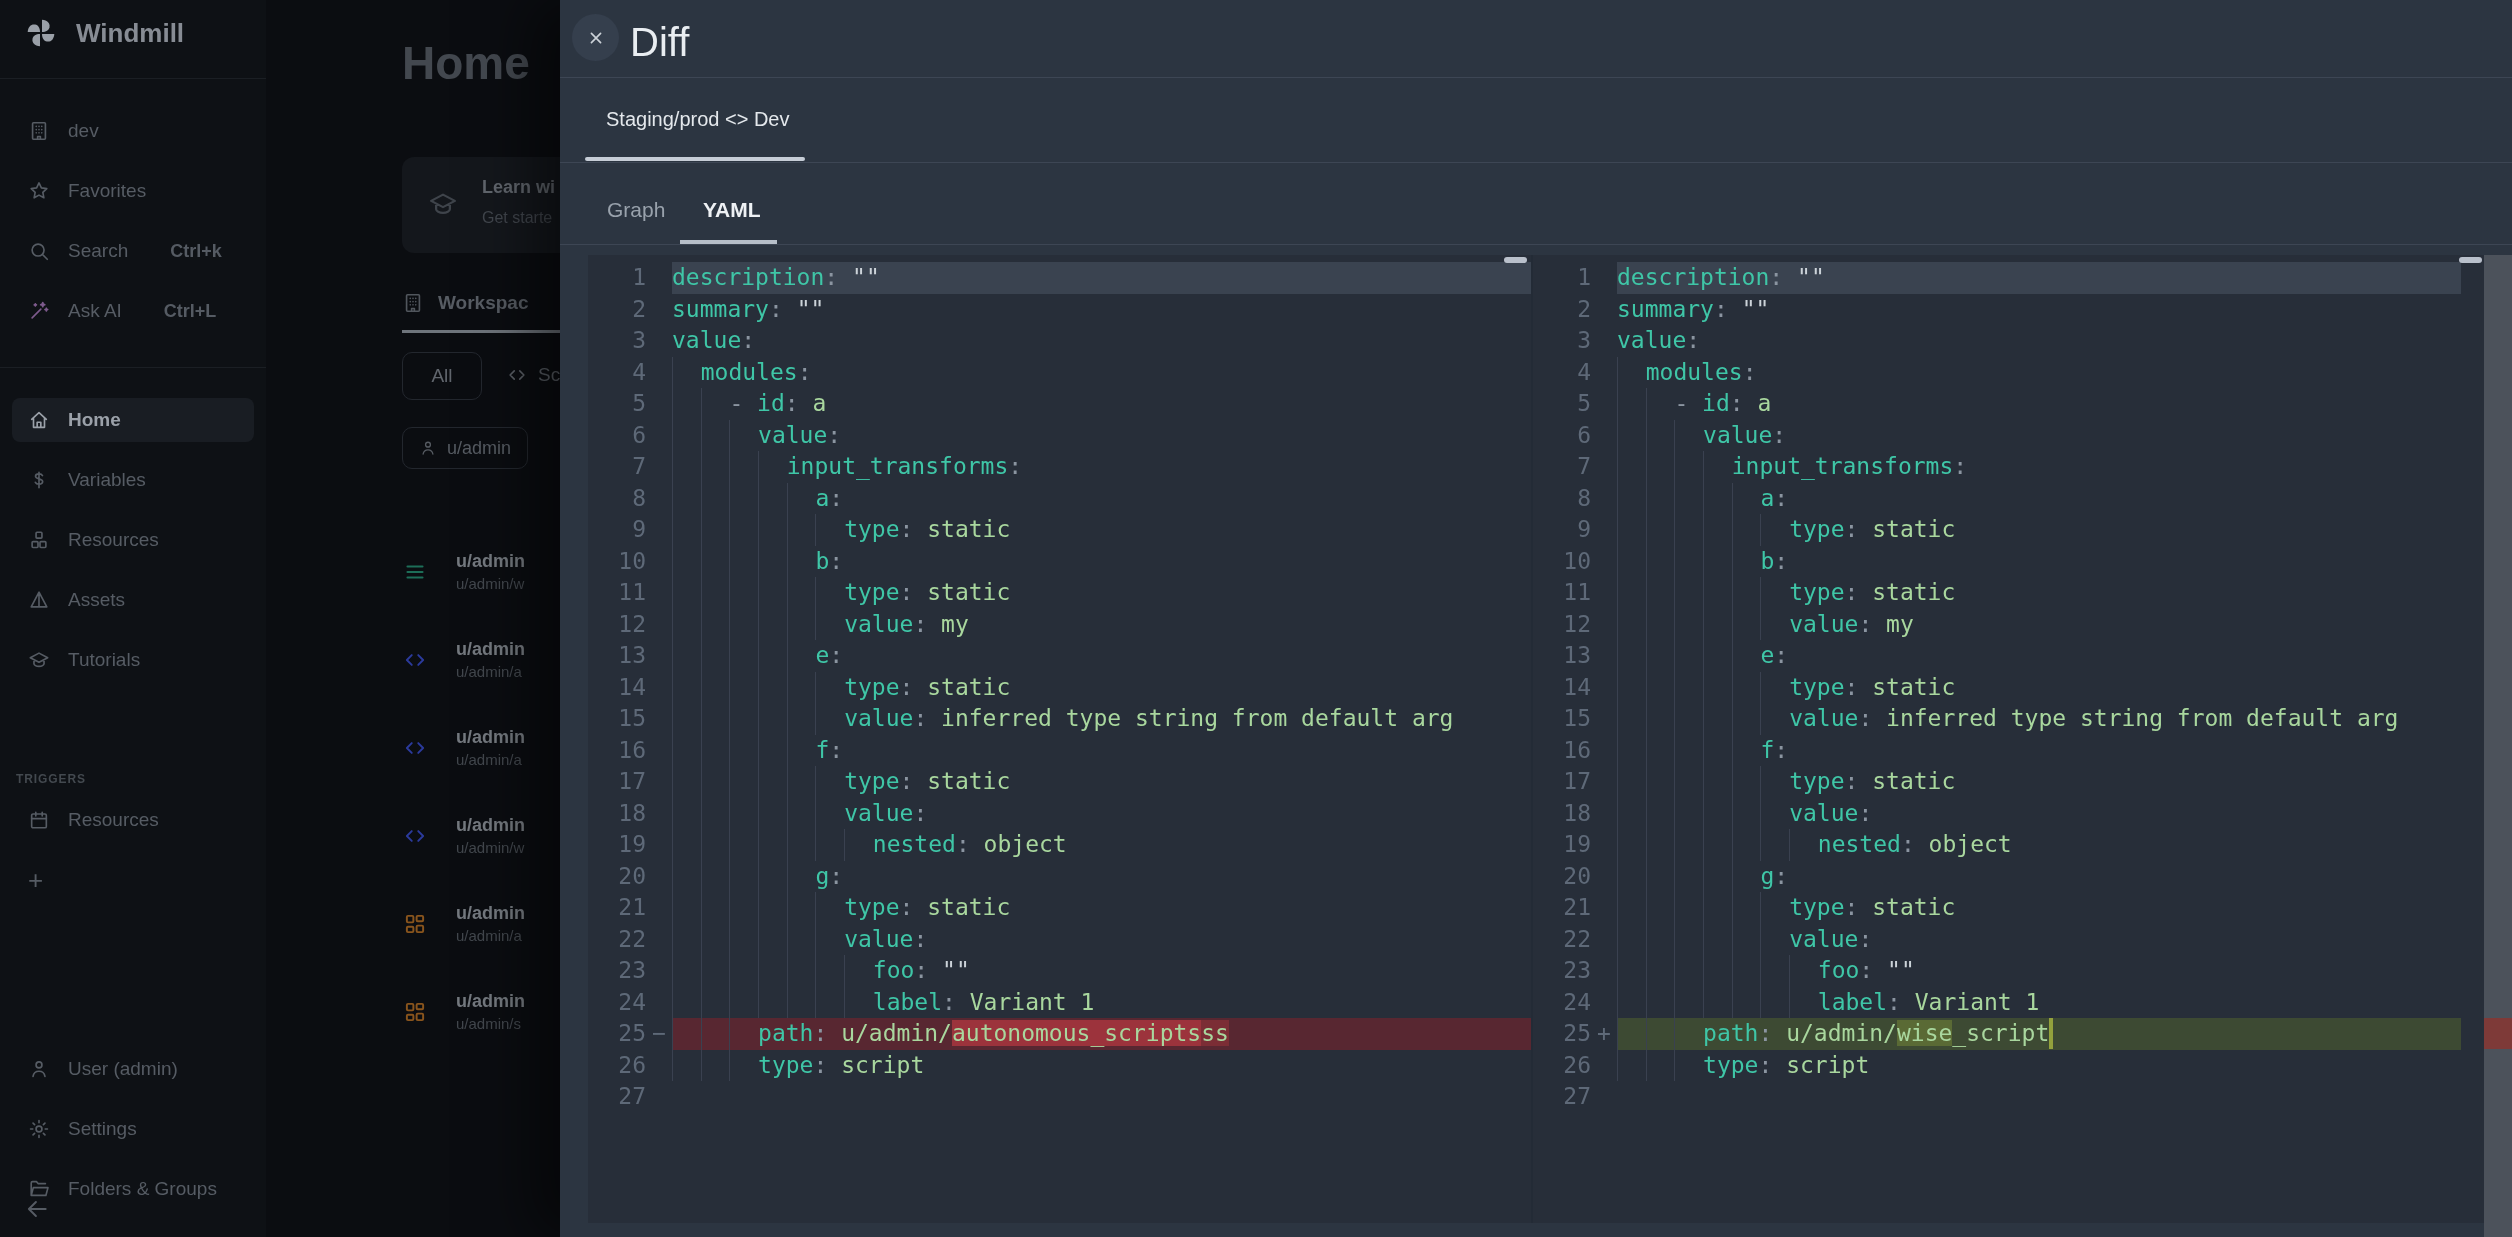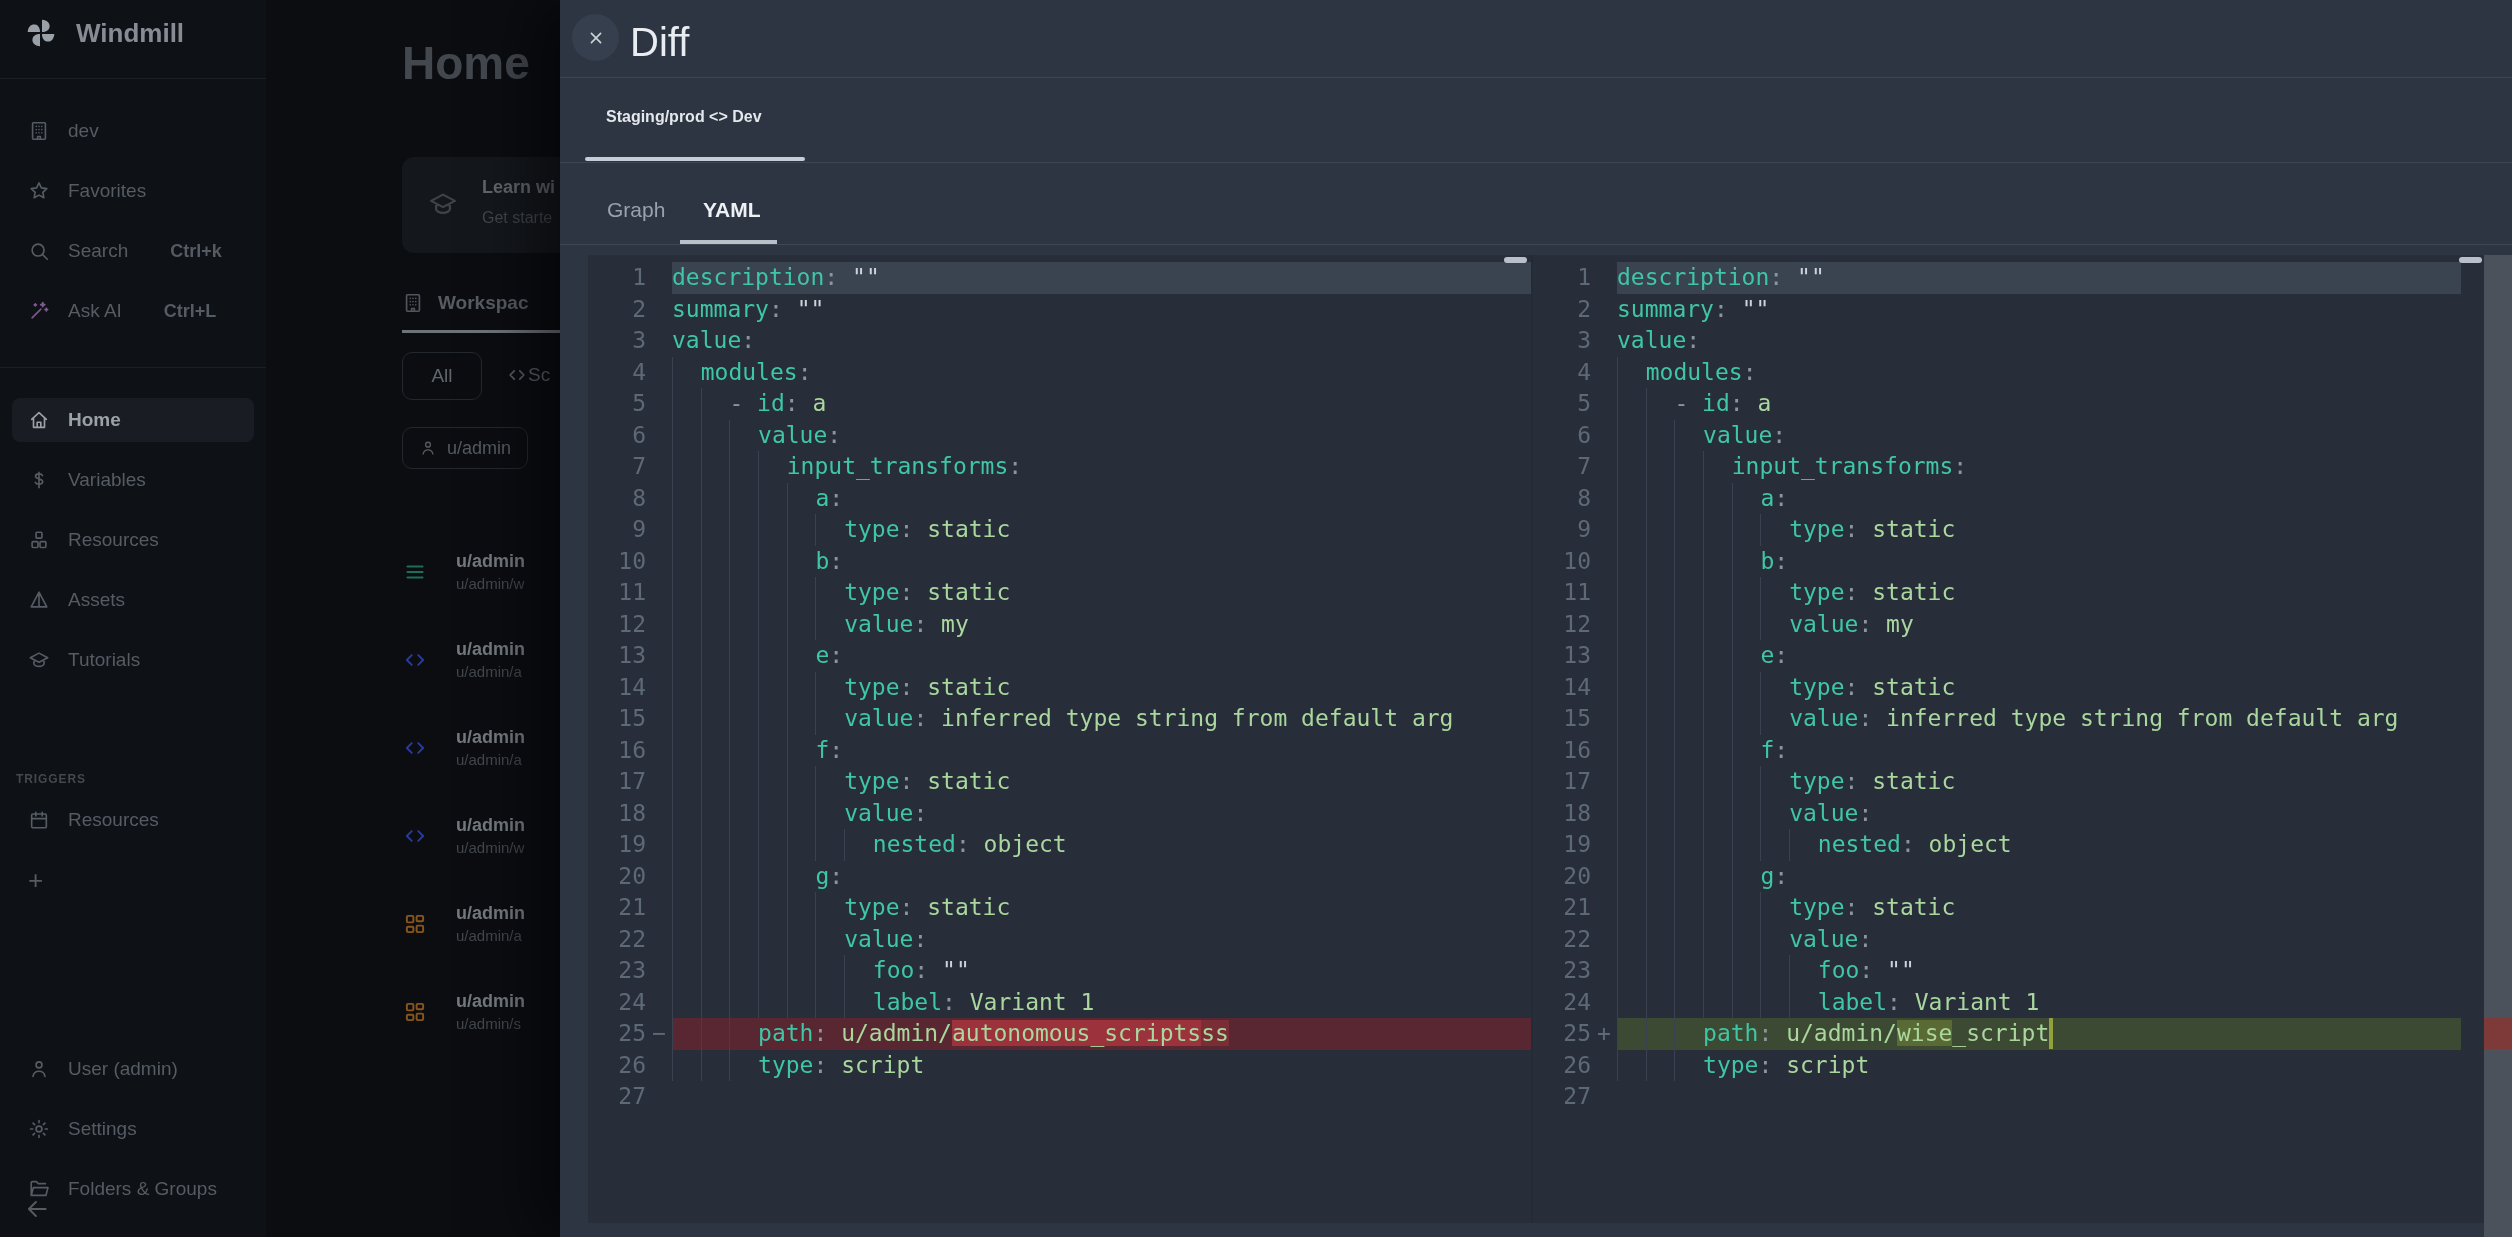--- a/index.html
+++ b/index.html
@@ -31,41 +31,41 @@
   .learn-card{position:absolute;left:136px;top:157px;width:420px;height:96px;background:#14171c;border-radius:12px}
   .learn-card .ic{position:absolute;left:26px;top:32px;width:30px;height:30px;color:#3f444b}
   .learn-title{position:absolute;left:80px;top:20px;font-size:18px;font-weight:700;color:#61666d}
   .learn-sub{position:absolute;left:80px;top:52px;font-size:16px;color:#41464d}
   .ws-tab{position:absolute;left:136px;top:292px;display:flex;align-items:center;gap:14px;
           color:#575c63;font-weight:700;font-size:19px}
   .ws-tab .ic{color:#51565d}
   .ws-underline{position:absolute;left:136px;top:330px;width:158px;height:3px;background:#6e747b}
   .pill-all{position:absolute;left:136px;top:352px;width:78px;height:46px;border:1px solid #23272e;
             border-radius:10px;color:#61666d;font-size:19px;display:flex;align-items:center;justify-content:center}
-  .script-filter{position:absolute;left:240px;top:352px;height:46px;display:flex;align-items:center;
+  .script-filter{position:absolute;left:240px;top:352px;height:46px;display:flex;align-items:center;gap:10px;
                  color:#5a5f66;font-size:19px}
   .owner-chip{position:absolute;left:136px;top:427px;height:40px;border:1px solid #23272e;border-radius:10px;
               display:flex;align-items:center;gap:10px;padding:0 16px;color:#565b62;font-size:18px}
   .owner-chip .ic{width:18px;height:18px}
   .hrows{position:absolute;left:136px;top:528px;width:420px}
   .hrow{height:88px;display:flex;align-items:center;gap:28px}
   .hrow .ic{width:26px;height:26px}
   .hrow .tt{font-size:18px;font-weight:700;color:#74797f;line-height:1.3}
   .hrow .st{font-size:15px;color:#42474d;line-height:1.4}
   .ic.c-flow{color:var(--flow-icon)} .ic.c-code{color:var(--code-icon)} .ic.c-app{color:var(--app-icon)}
 
   
   .drawer{position:absolute;left:560px;top:0;width:1952px;height:1237px;background:var(--panel-bg);
           box-shadow:-28px 0 56px rgba(0,0,0,.5)}
   .d-close{position:absolute;left:12px;top:14px;width:47px;height:47px;border-radius:50%;background:#353f4d;
            color:#ccd2d8;display:flex;align-items:center;justify-content:center}
   .d-close .ic{width:20px;height:20px}
   .d-title{position:absolute;left:70px;top:20px;font-size:40px;font-weight:400;color:#e9edf1}
   .hdiv{position:absolute;left:0;width:100%;height:1px;background:var(--divider)}
-  .env-tab{position:absolute;left:46px;top:108px;font-size:16px;font-weight:700;color:#e4e8ec}
+  .env-tab{position:absolute;left:46px;top:108px;font-size:20px;font-weight:400;color:#e4e8ec}
   .env-underline{position:absolute;left:25px;top:157px;width:220px;height:4px;background:#c6cdd6;border-radius:2px}
   .vtab-graph{position:absolute;left:47px;top:198px;font-size:21px;color:#99a2ac}
   .vtab-yaml{position:absolute;left:143px;top:198px;font-size:21px;font-weight:700;color:#eef1f4}
   .yaml-underline{position:absolute;left:120px;top:240px;width:97px;height:4px;background:#b7bfc9}
 
   .editor{position:absolute;left:28px;top:255px;width:1896px;height:968px;display:flex}
   .pane{position:relative;background:var(--code-bg);overflow:hidden;height:100%}
   .pane.left{width:943px}
   .pane.right{width:951px;border-left:2px solid #232b36}
   .rowswrap{position:absolute;top:7px;left:0;right:0}

